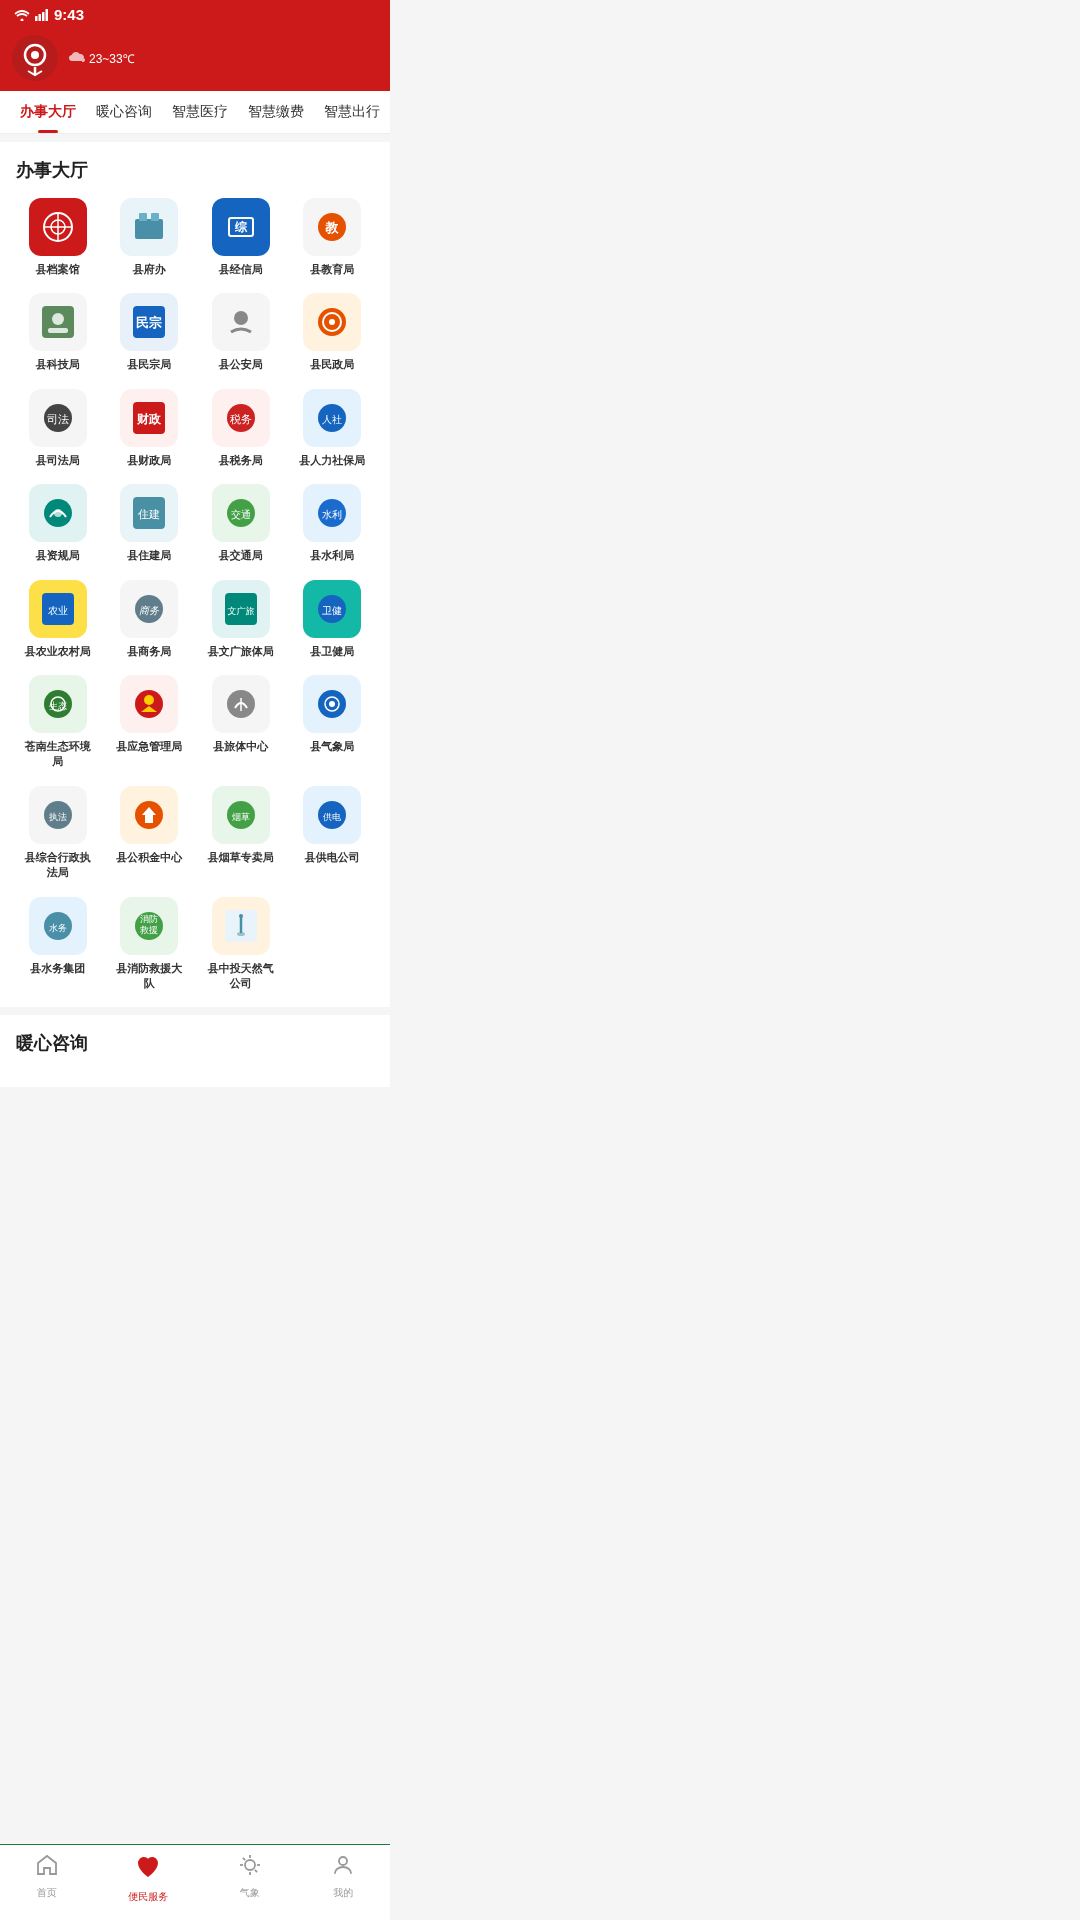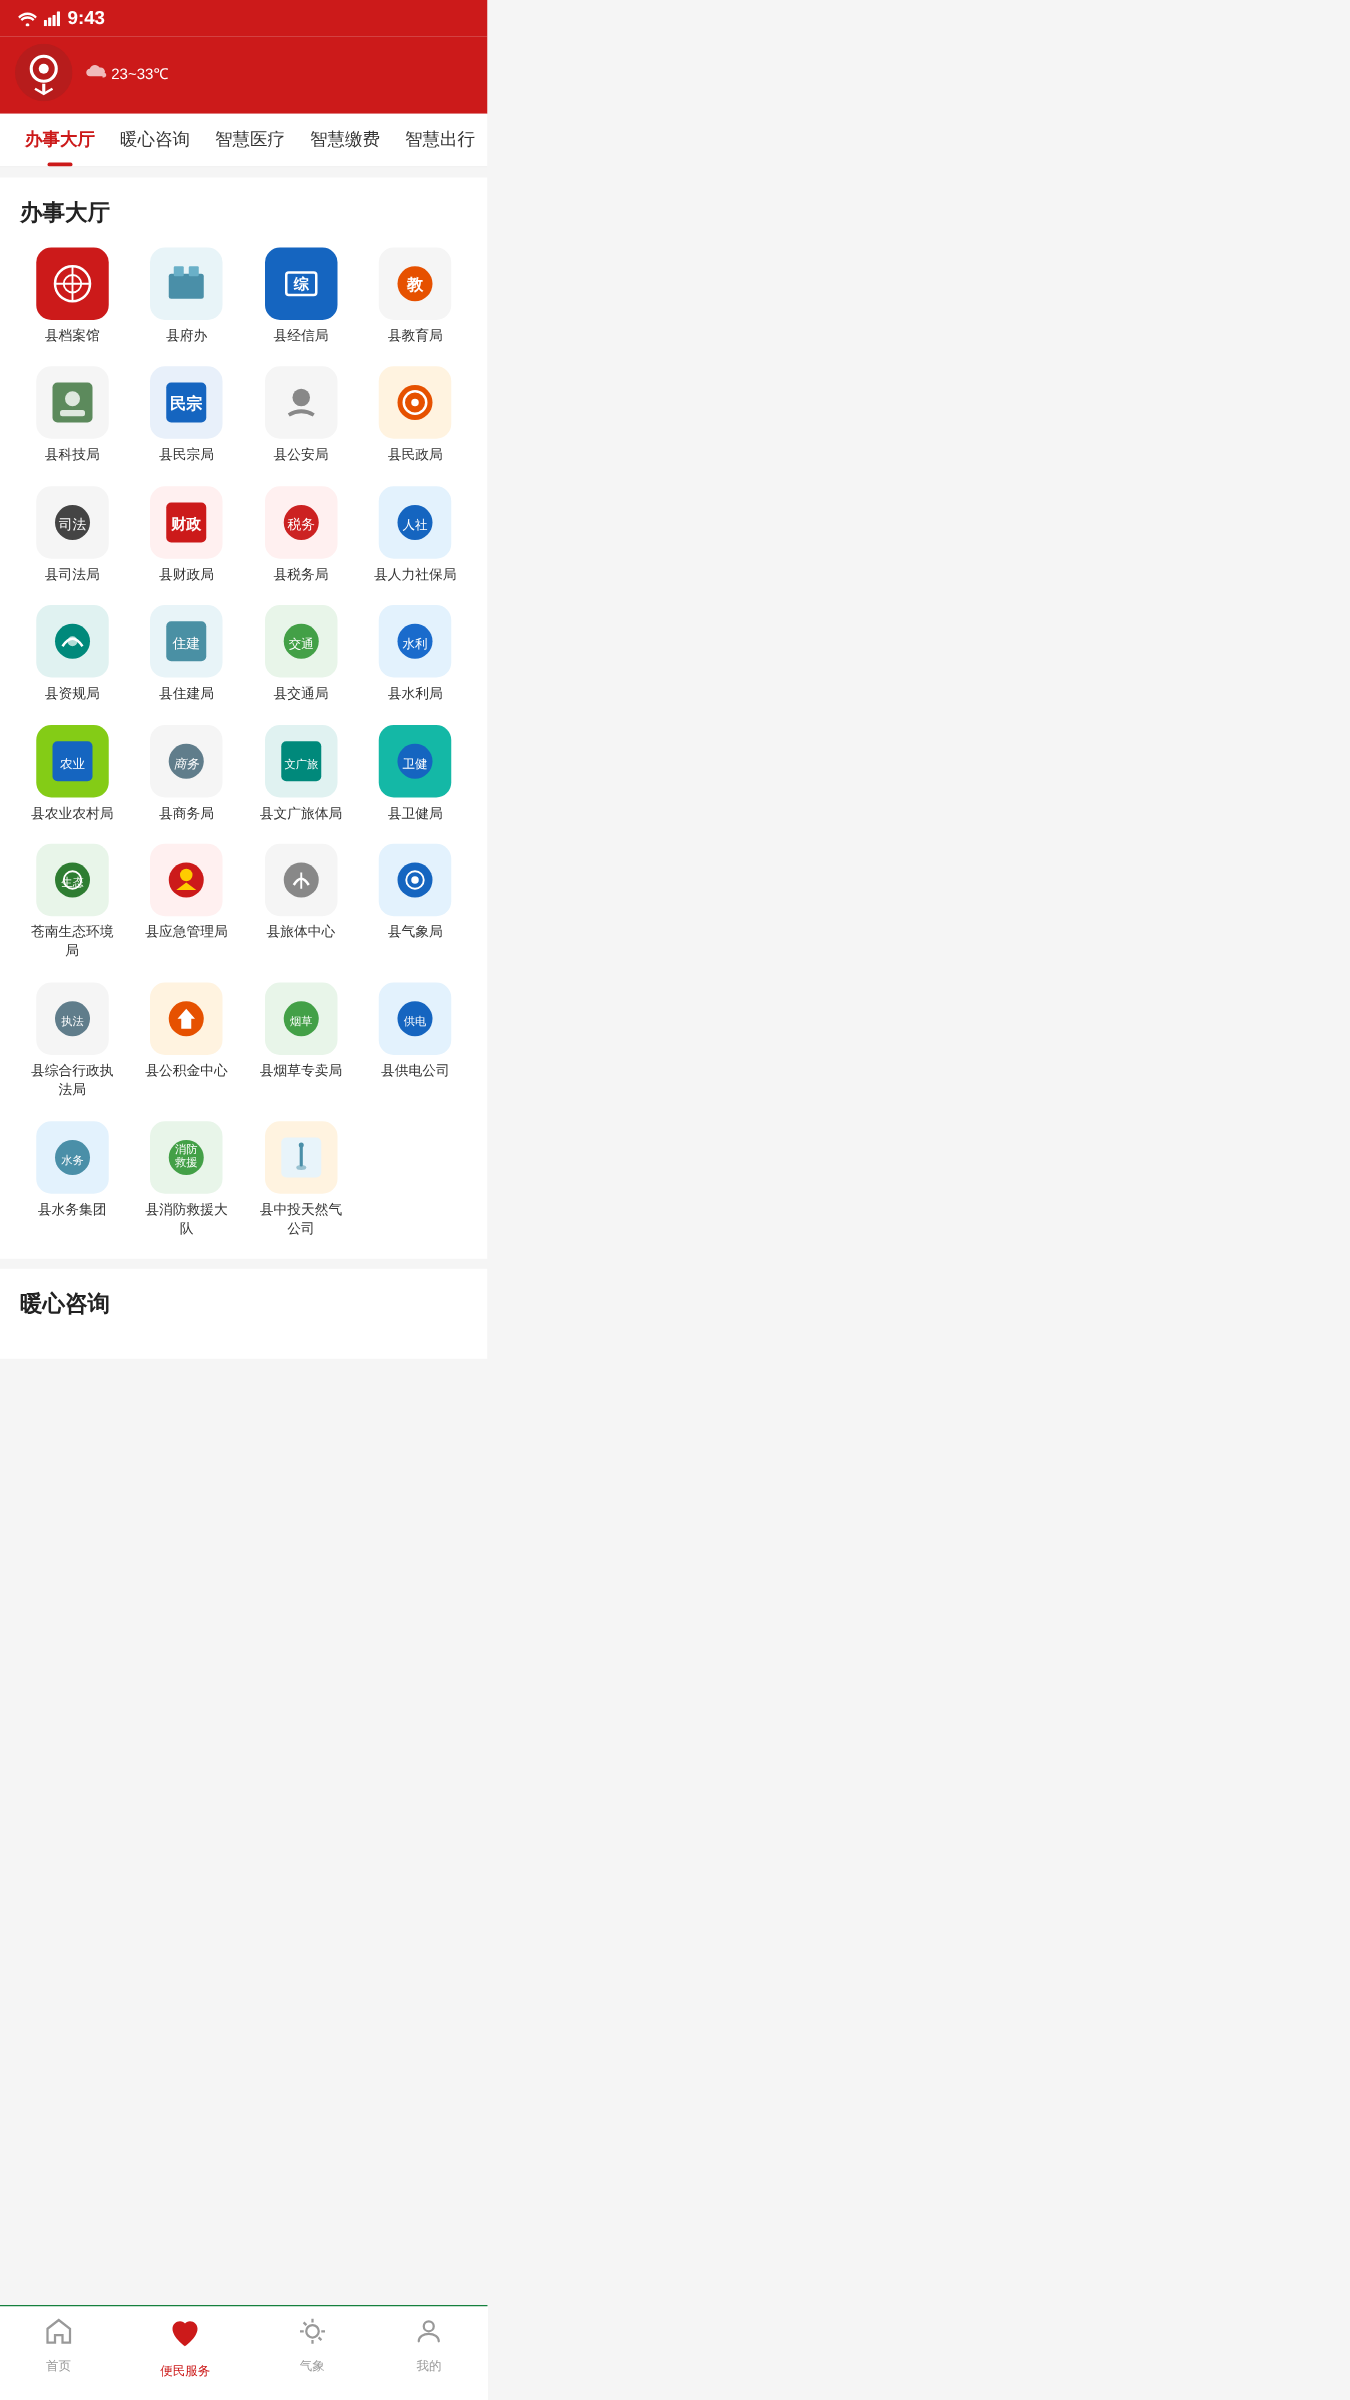--- a/index.html
+++ b/index.html
@@ -132,20 +132,21 @@
       gap: 6px;
       cursor: pointer;
     }
 
     .service-label {
       font-size: 11px;
       color: #333;
       text-align: center;
       line-height: 1.4;
       max-width: 70px;
+      font-weight: bold;
     }
 
     
     .section-2 {
       background: white;
       margin-top: 8px;
       padding: 16px;
     }
 
     
@@ -406,21 +407,21 @@
         <div class="svc-icon-box" style="background:#e3f2fd;">
           <svg width="36" height="36" viewBox="0 0 36 36">
             <circle cx="18" cy="18" r="14" fill="#1a6bcc"></circle>
             <text x="18" y="23" fill="white" font-size="10" text-anchor="middle">水利</text>
           </svg>
         </div>
         <span class="service-label">县水利局</span>
       </div>
 
       <div class="service-item">
-        <div class="svc-icon-box" style="background:#84cc16;">
+        <div class="svc-icon-box" style="background:#fde047;">
           <svg width="36" height="36" viewBox="0 0 36 36">
             <rect x="2" y="2" width="32" height="32" rx="4" fill="#1565c0"></rect>
             <text x="18" y="23" fill="white" font-size="10" text-anchor="middle">农业</text>
           </svg>
         </div>
         <span class="service-label">县农业农村局</span>
       </div>
 
       <div class="service-item">
         <div class="svc-icon-box" style="background:#f5f5f5;font-style:italic;">

